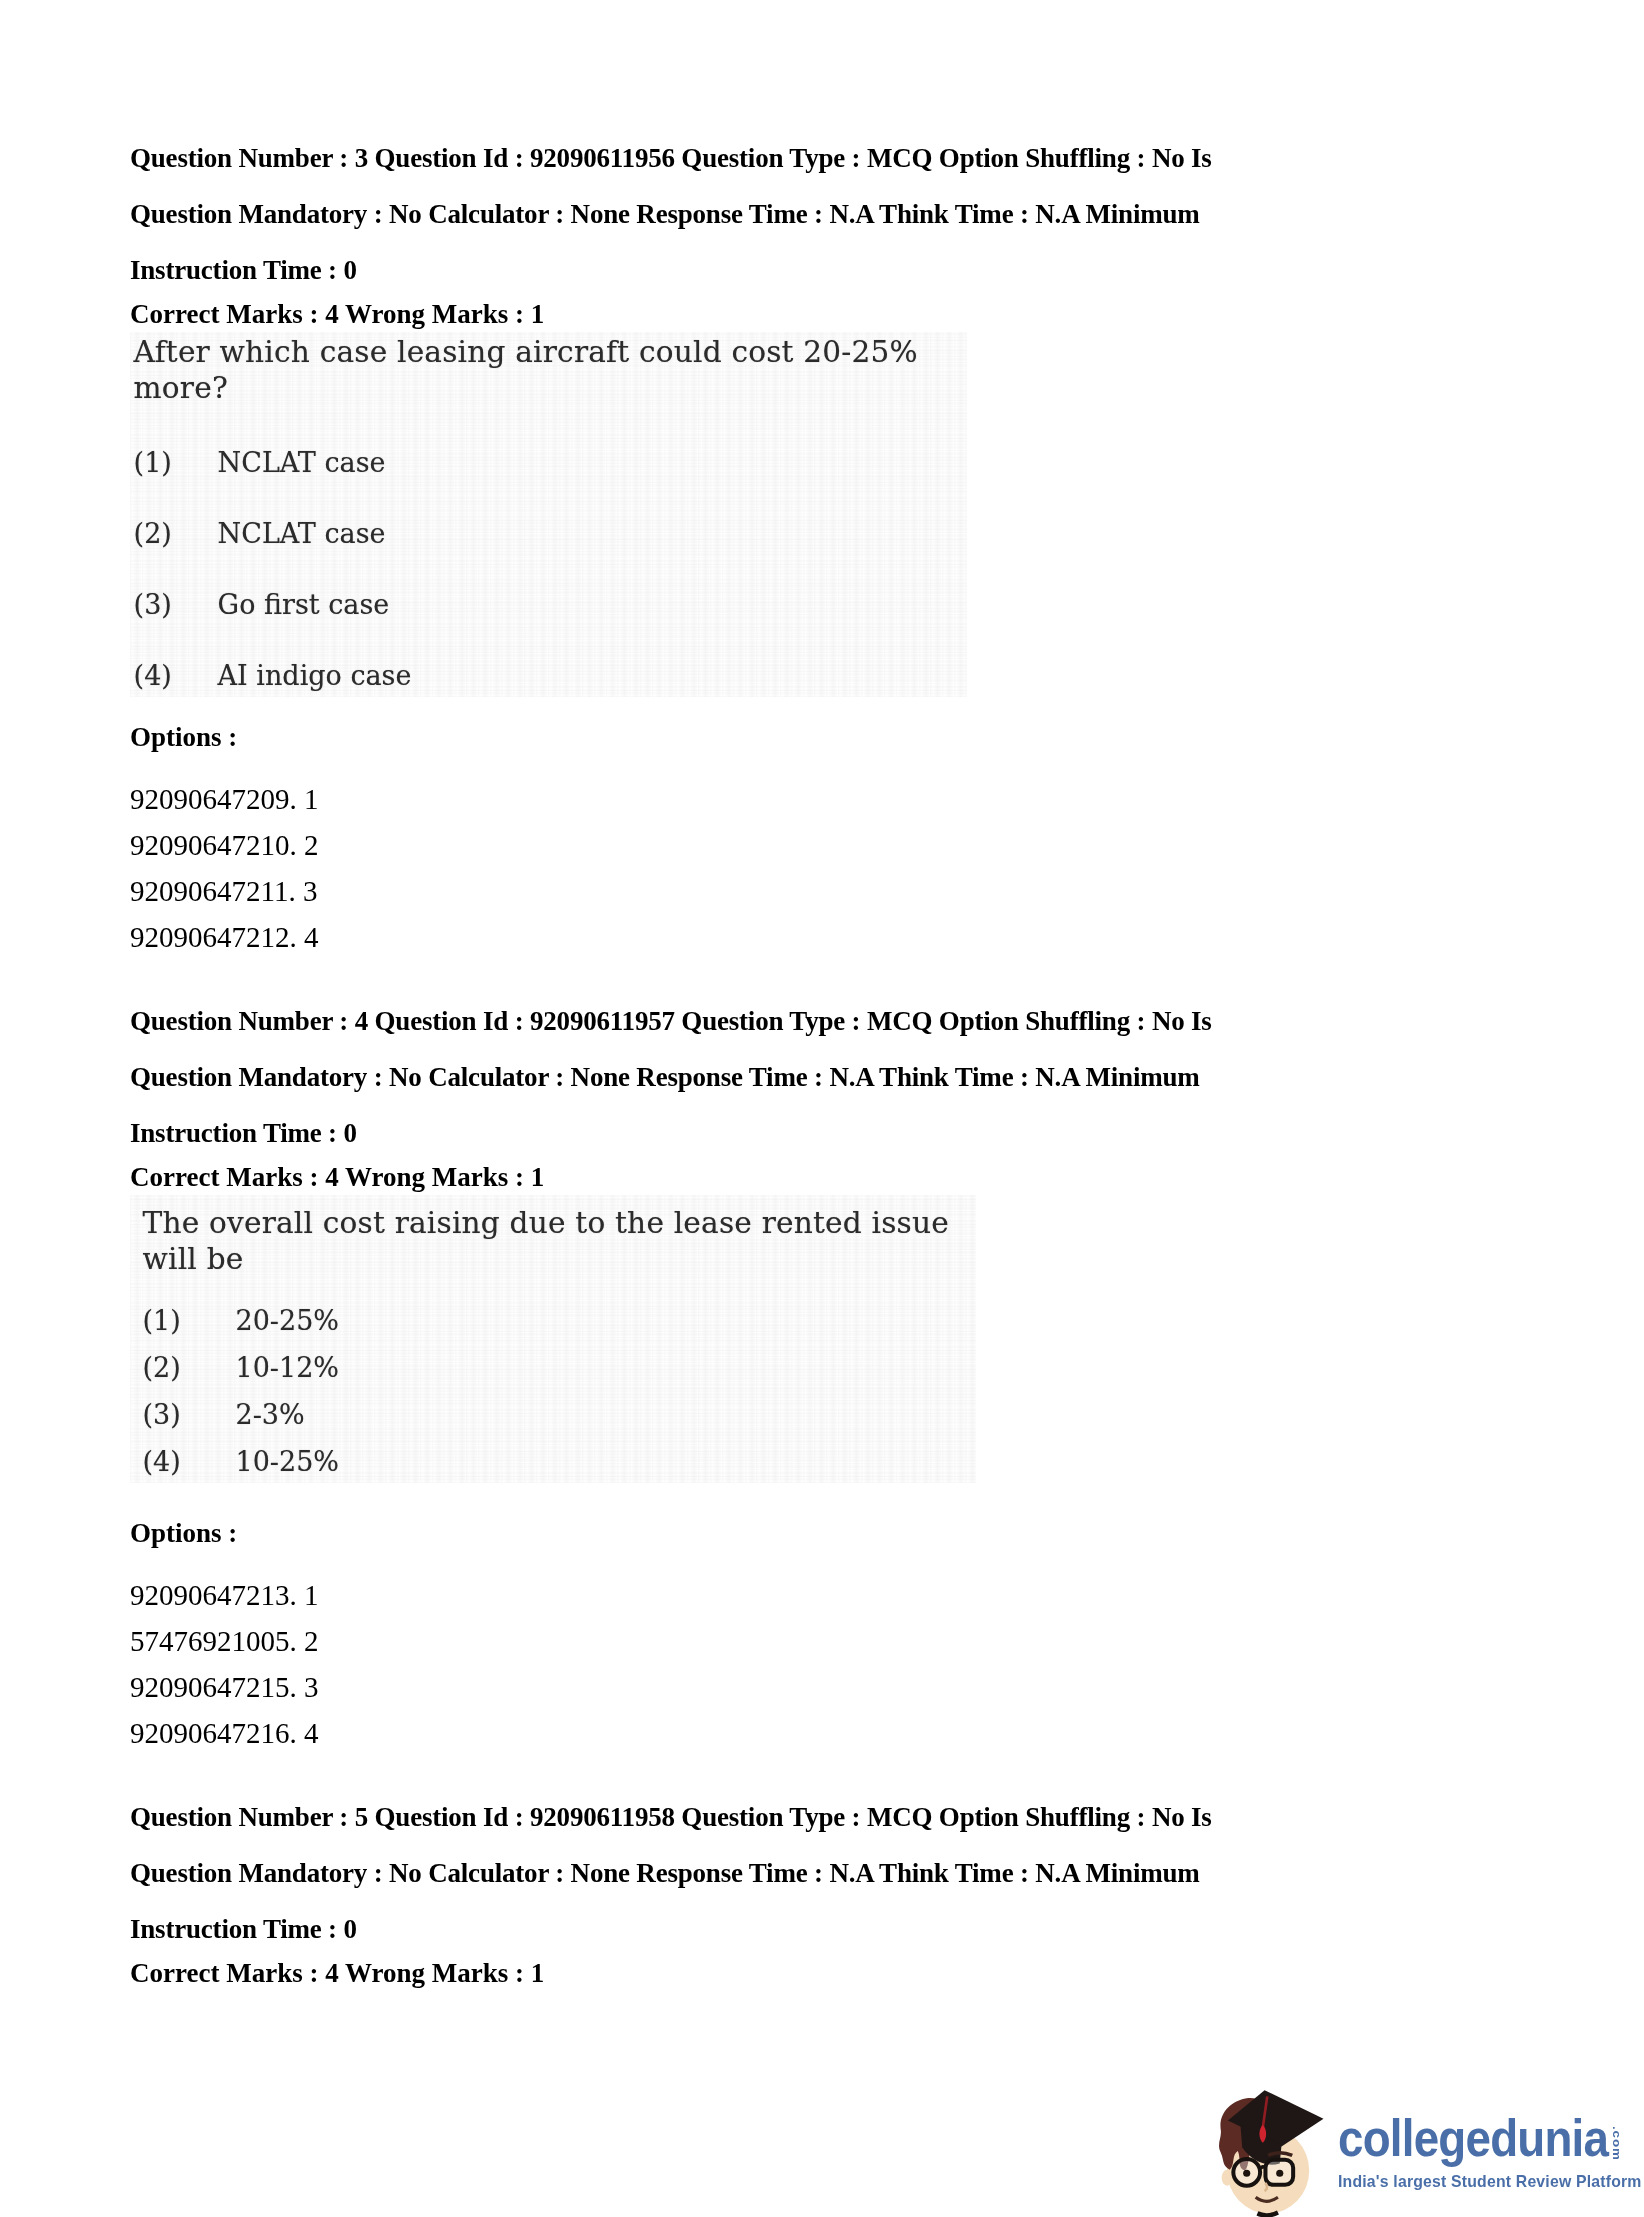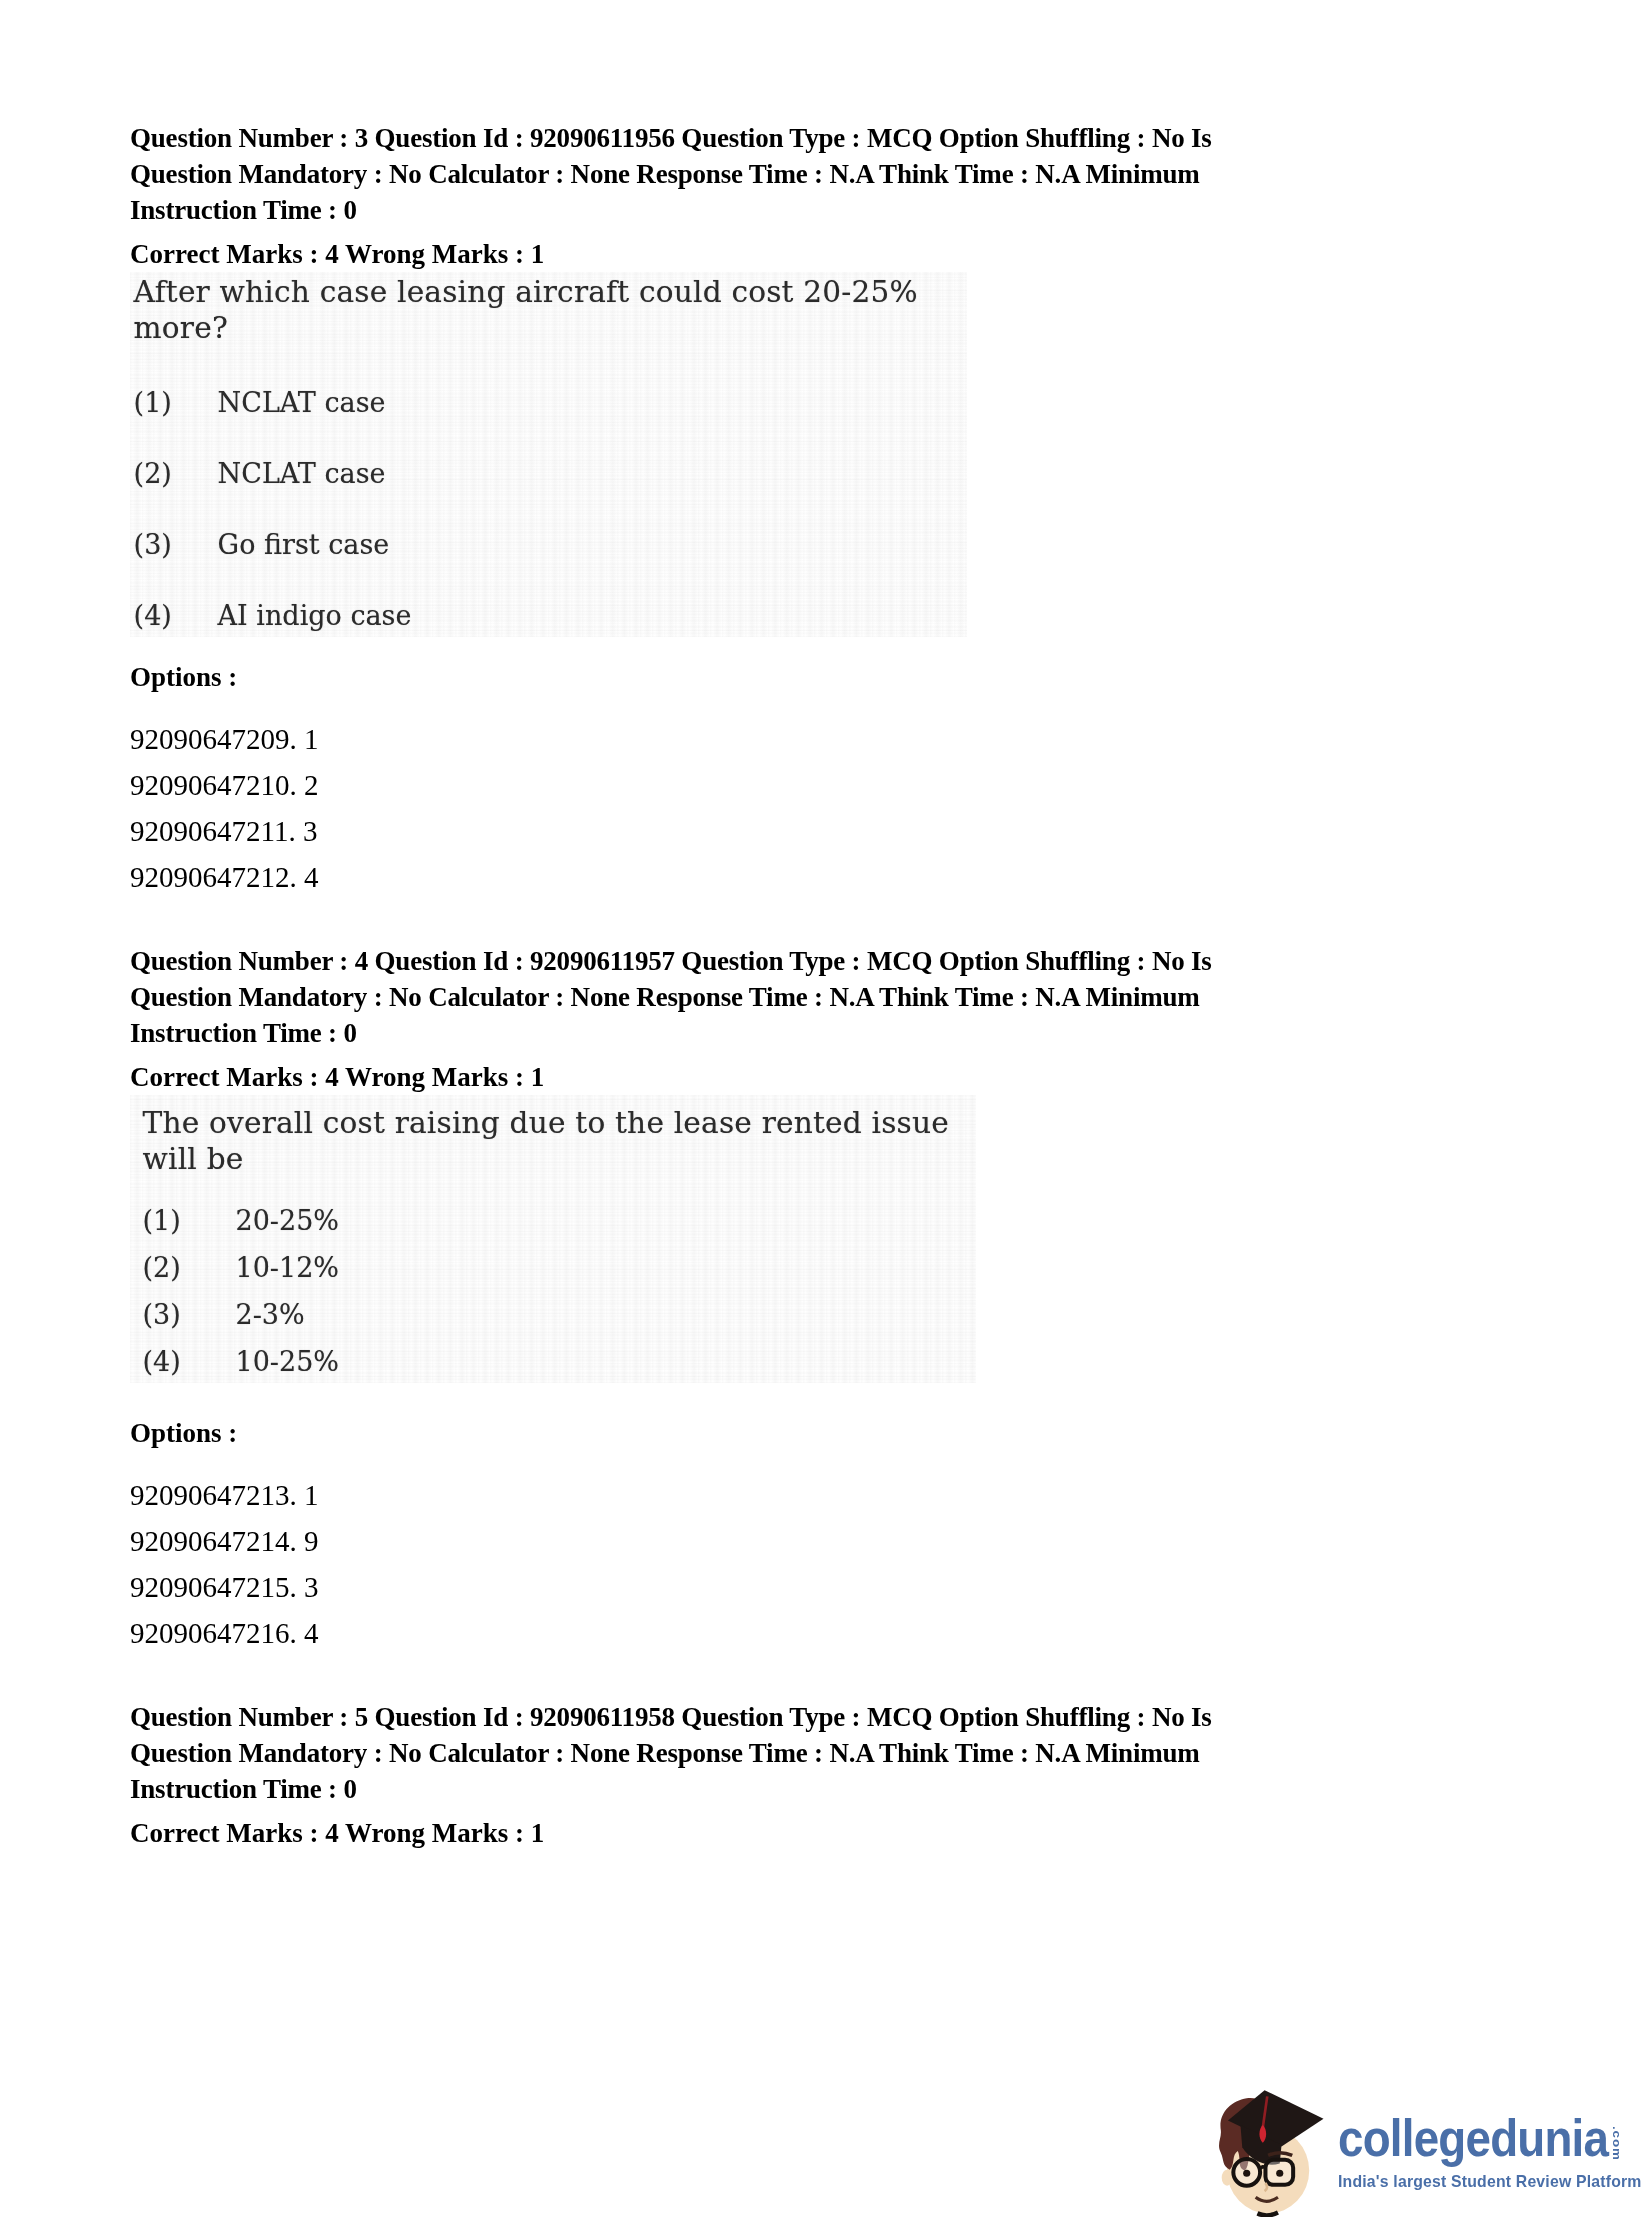--- a/index.html
+++ b/index.html
@@ -18,20 +18,21 @@
     color:#000;
     overflow:hidden;
   }
   .content{position:absolute;left:130px;top:120px;width:1433px;}
 
   
   .question + .question{margin-top:43px;}
   .qheader-line{
     font-weight:bold;font-size:27px;line-height:36px;white-space:nowrap;
     letter-spacing:-0.2px;
+    margin-top:20px;
   }
   .qmarks{
     font-weight:bold;font-size:27px;line-height:36px;margin:8px 0 0 0;
   }
 
   
   .qbody{
     width:833px;
     font-family:"DejaVu Serif",serif;color:#2b2b2b;
     padding:1.8px 0 5.4px 3.6px;
@@ -150,21 +151,21 @@
             </div>
             <div class="choice">
               <span class="cnum">(4)</span>
               <span class="ctext">10-25%</span>
             </div>
           </div>
         </div>
         <p class="options-label">Options :</p>
         <div class="option-ids">
           <p class="option-id">92090647213. 1</p>
-          <p class="option-id">92090647214. 9</p>
+          <p class="option-id">57476921005. 2</p>
           <p class="option-id">92090647215. 3</p>
           <p class="option-id">92090647216. 4</p>
         </div>
       </section>
       <section class="question q-plain">
         <div class="qheader">
           <div class="qheader-line">Question Number : 5 Question Id : 92090611958 Question Type : MCQ Option Shuffling : No Is</div>
           <div class="qheader-line">Question Mandatory : No Calculator : None Response Time : N.A Think Time : N.A Minimum</div>
           <div class="qheader-line">Instruction Time : 0</div>
         </div>

